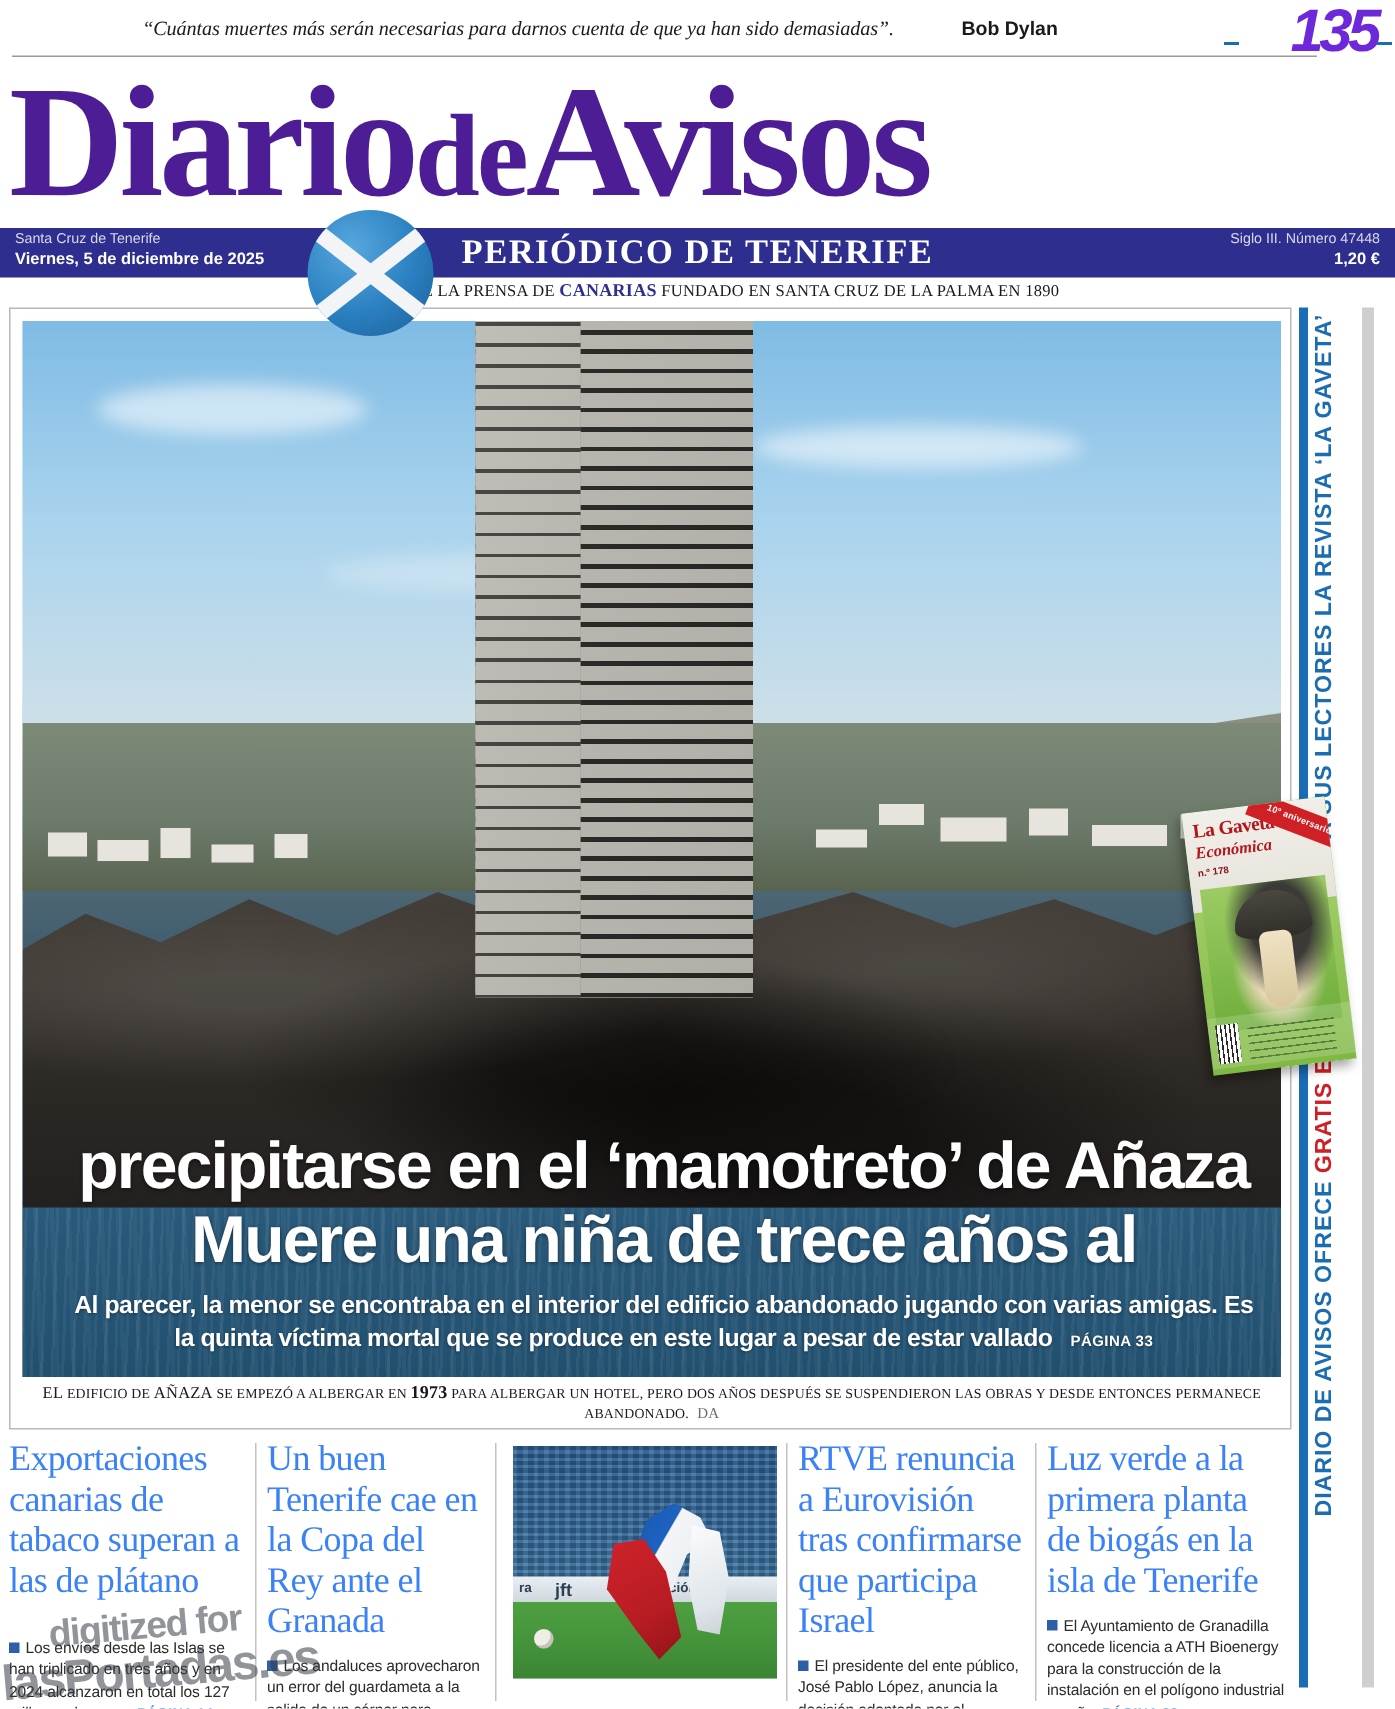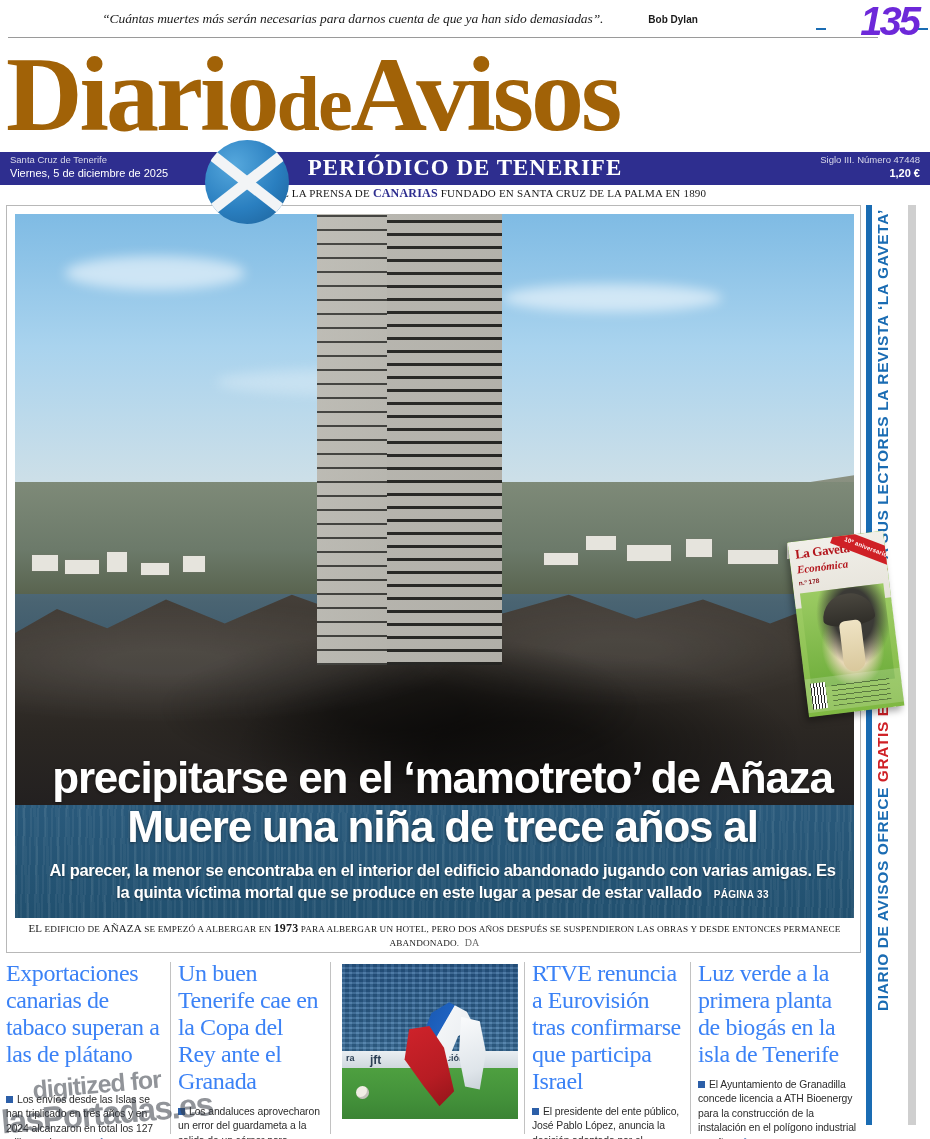--- a/index.html
+++ b/index.html
@@ -29,21 +29,21 @@
     font-family: "Liberation Serif", serif;
     font-style: italic;
     font-size: 13.5px;
     color: #1a1a1a;
     letter-spacing: -0.1px;
   }
   .quote-author {
     font-family: "Liberation Sans", sans-serif;
     font-style: normal;
     font-weight: bold;
-    font-size: 10px;
+    font-size: 13px;
     letter-spacing: 0;
     margin-left: 5px;
     padding-left: 40px;
   }
   .anniv {
     position: absolute; right: 12px; top: 2px;
     font-family: "Liberation Sans", sans-serif;
     font-weight: bold;
     font-style: italic;
     font-size: 40px;
@@ -62,21 +62,21 @@
     position: absolute; left: 0; top: 44px; width: 930px; height: 110px;
     overflow: hidden;
   }
   .masthead-title {
     position: absolute; left: 6px; top: -8px;
     width: 918px;
     font-family: "Liberation Serif", serif;
     font-weight: bold;
     font-size: 106px;
     line-height: 118px;
-    color: #a16207;
+    color: #4c1d95;
     letter-spacing: -3px;
     white-space: nowrap;
   }
   .masthead-title .de {
     font-size: 78px;
     letter-spacing: -2px;
   }
 
   
   .subbar {
@@ -84,21 +84,21 @@
     background: #2e2e8f;
   }
   .subbar-left {
     position: absolute; left: 10px; top: 1px;
     font-family: "Liberation Sans", sans-serif;
     color: #d8d8ea;
     font-size: 9.5px;
     line-height: 13px;
   }
   .subbar-left .date {
-    color: #ffffff; font-weight: normal; font-size: 11px; line-height: 15px;
+    color: #ffffff; font-weight: bold; font-size: 11px; line-height: 15px;
   }
   .subbar-center {
     position: absolute; left: 0; top: 3px; width: 930px;
     text-align: center;
     font-family: "Liberation Serif", serif;
     font-weight: bold;
     font-size: 23px;
     letter-spacing: 1px;
     color: #ffffff;
   }

